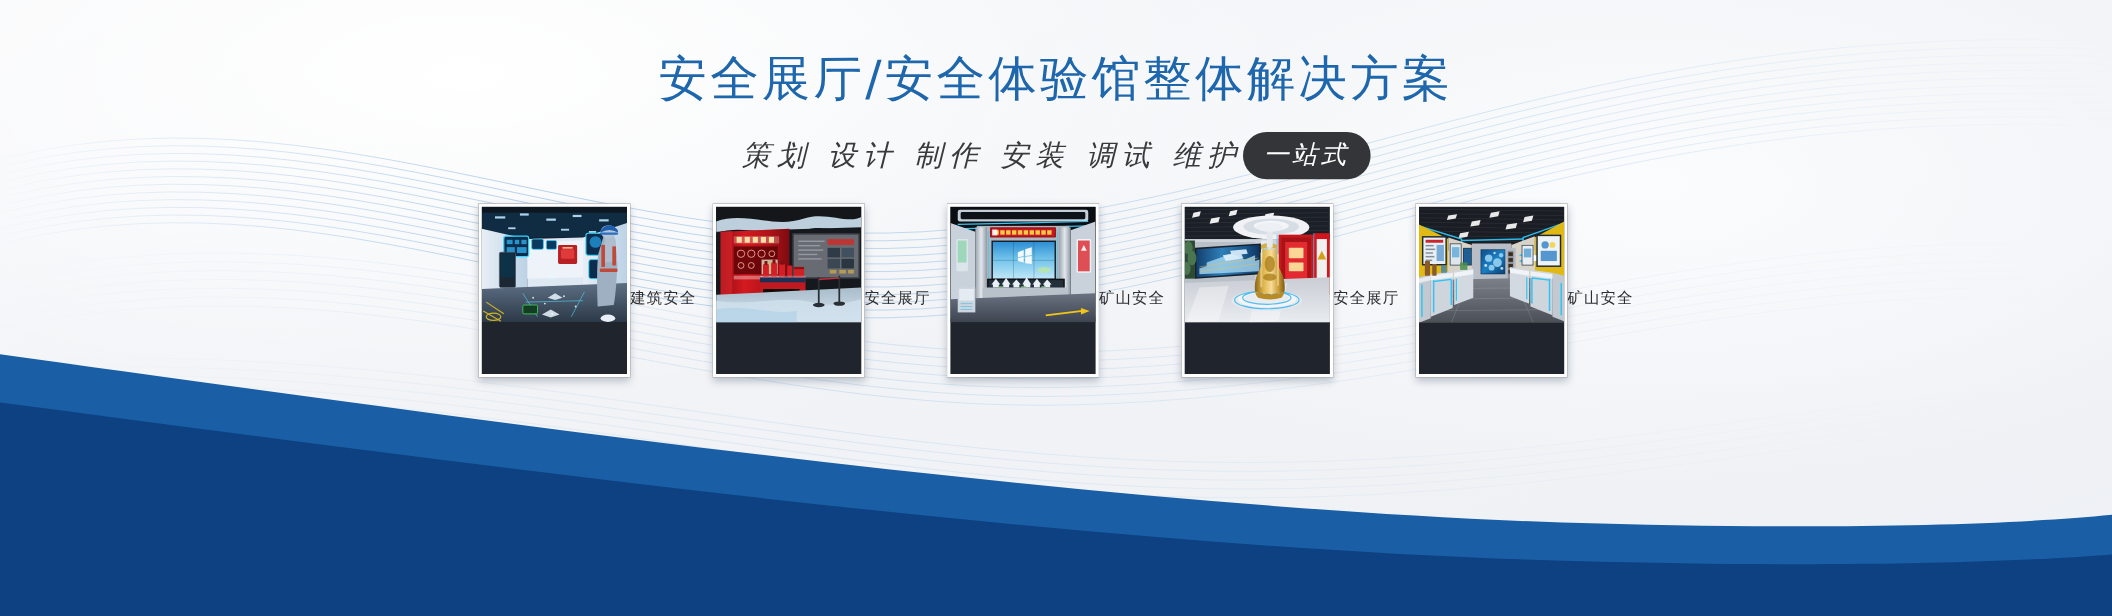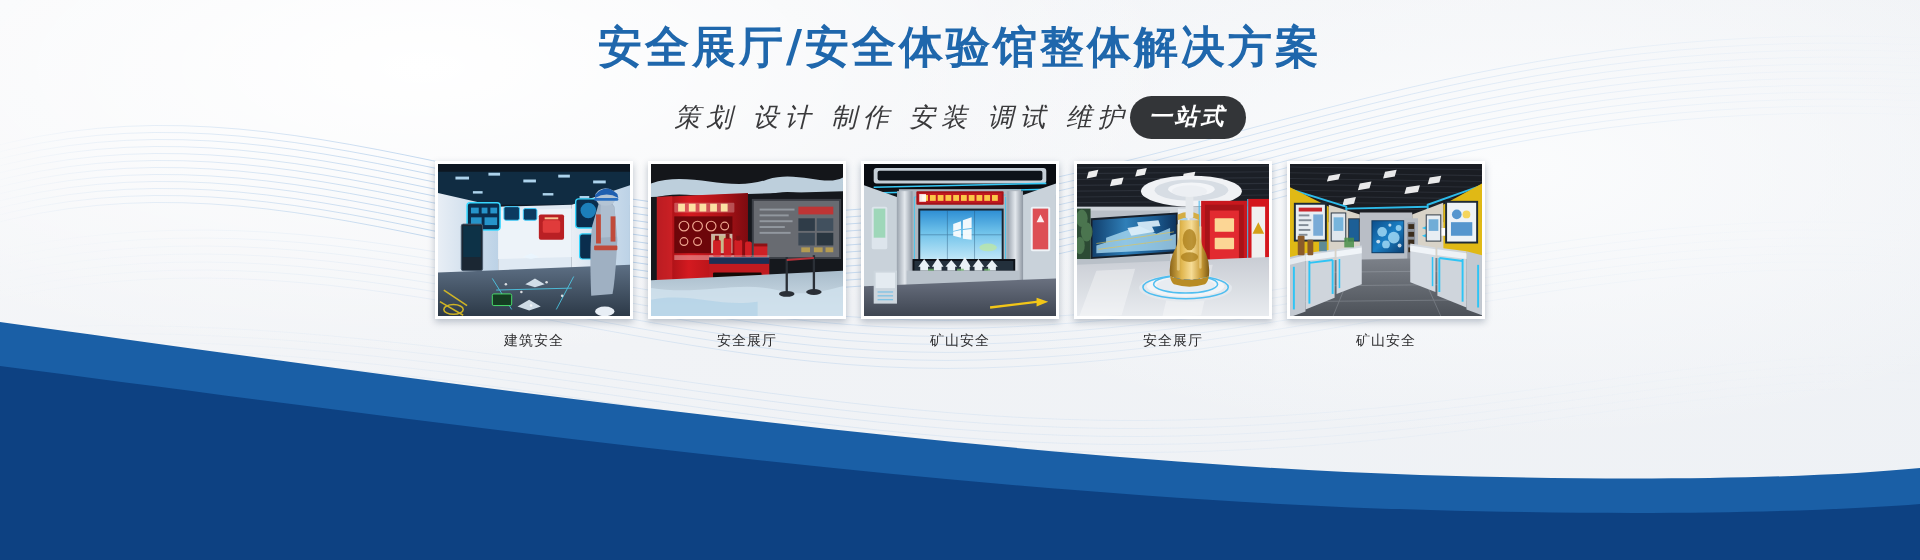--- a/index.html
+++ b/index.html
@@ -24,23 +24,23 @@
   .bg-lines { position:absolute; inset:0; }
 
   
   .wave-light { position:absolute; left:0; right:0; bottom:0; height:300px; }
   .wave-dark  { position:absolute; left:0; right:0; bottom:0; height:300px; }
 
   
   .content { position:absolute; inset:0; display:flex; flex-direction:column; align-items:center; }
 
   .title {
-    margin-top:18px;
+    margin-top:42px;
     font-size:44px;
-    font-weight:bold;
+    font-weight:normal;
     letter-spacing:3px;
     color:#1f67ac;
     font-family:"DejaVu Sans","Liberation Sans",sans-serif;
     text-shadow:0 1px 0 rgba(255,255,255,.7);
     white-space:nowrap;
   }
 
   .subtitle-row {
     margin-top:19px;
     display:flex;
@@ -57,31 +57,30 @@
   .subtitle-badge {
     display:inline-flex; align-items:center; justify-content:center;
     background:#333538;
     color:#ffffff;
     font-size:23px;
     font-style:italic;
     letter-spacing:3px;
     padding:5px 19px 7px 19px;
     border-radius:22px;
     font-family:"DejaVu Sans","Liberation Sans",sans-serif;
-    font-weight:bold;
   }
 
   
   .cards {
     margin-top:22px;
     display:flex;
     gap:15px;
     align-items:flex-start;
   }
-  .card { width:198px; display:flex; flex-direction:column; align-items:center; }
+  .card { width:198px; display:flex; flex-direction:row; align-items:center; }
   .thumb {
     width:198px; height:158px;
     border:3px solid #ffffff;
     box-shadow:0 3px 7px rgba(30,50,80,.28);
     overflow:hidden;
     position:relative;
     background:#20242c;
   }
   .thumb .scene { position:absolute; inset:0; }
   .caption {

